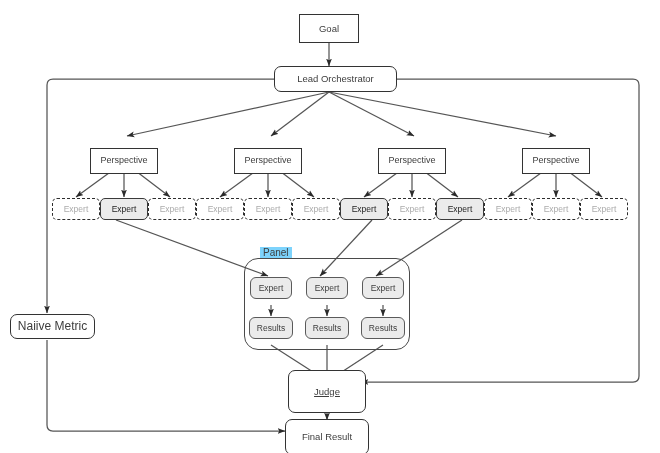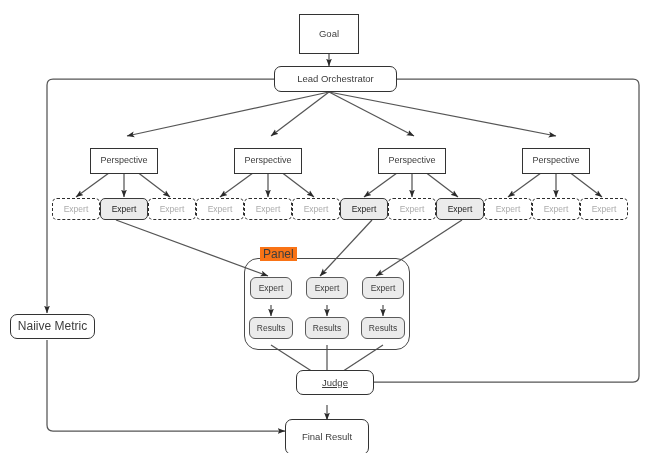--- a/index.html
+++ b/index.html
@@ -80,23 +80,23 @@
     position: absolute;
     z-index: 2;
     box-sizing: border-box;
     border: 1.3px solid #4a4a4a;
     border-radius: 14px;
     background: transparent;
   }
   .panel-label {
     position: absolute;
     z-index: 4;
-    font-size: 12px;
+    font-size: 10px;
     color: #3d3d3d;
-    background: #f97316;
+    background: #7dd3fc;
     padding: 0 3px;
     white-space: nowrap;
   }
 </style>
 </head>
 <body>
 
 <div id="canvas">
 
   <svg class="layer edges" viewBox="0 0 660 453">
@@ -149,21 +149,21 @@
 
       <path d="M383,79 L633,79 Q639,79 639,85 L639,376 Q639,382 633,382 L361,382"></path>
 
       <path d="M47,340 L47,425 Q47,431 53,431 L285,431"></path>
     </g>
   </svg>
 
   <div class="panel-box" style="left:244px; top:258px; width:166px; height:92px;"></div>
   <div class="panel-label" style="left:260px; top:247px;">Panel</div>
 
-  <div class="node n-goal" style="left:299px; top:14px; width:60px; height:40px;">Goal</div>
+  <div class="node n-goal" style="left:299px; top:14px; width:60px; height:29px;">Goal</div>
 
   <div class="node n-rounded" style="left:274px; top:66px; width:123px; height:26px;">Lead Orchestrator</div>
 
   <div class="node n-persp" style="left:90px; top:136px; width:68px; height:26px;">Perspective</div>
   <div class="node n-persp" style="left:234px; top:136px; width:68px; height:26px;">Perspective</div>
   <div class="node n-persp" style="left:378px; top:136px; width:68px; height:26px;">Perspective</div>
   <div class="node n-persp" style="left:522px; top:136px; width:68px; height:26px;">Perspective</div>
 
   <div class="node n-expert-off" style="left:52px; top:198px; width:48px; height:22px;">Expert</div>
   <div class="node n-expert-on" style="left:100px; top:198px; width:48px; height:22px;">Expert</div>
@@ -184,17 +184,17 @@
   <div class="node n-panel-node" style="left:250px; top:277px; width:42px; height:22px;">Expert</div>
   <div class="node n-panel-node" style="left:306px; top:277px; width:42px; height:22px;">Expert</div>
   <div class="node n-panel-node" style="left:362px; top:277px; width:42px; height:22px;">Expert</div>
 
   <div class="node n-panel-node" style="left:249px; top:317px; width:44px; height:22px;">Results</div>
   <div class="node n-panel-node" style="left:305px; top:317px; width:44px; height:22px;">Results</div>
   <div class="node n-panel-node" style="left:361px; top:317px; width:44px; height:22px;">Results</div>
 
   <div class="node n-rounded" style="left:10px; top:314px; width:85px; height:25px; font-size:12px;">Naiive Metric</div>
 
-  <div class="node n-rounded" style="left:296px; top:370px; width:78px; height:25px;text-decoration:underline;">Judge</div>
+  <div class="node n-rounded" style="left:288px; top:370px; width:78px; height:43px;text-decoration:underline;">Judge</div>
 
   <div class="node n-rounded" style="left:285px; top:419px; width:84px; height:36px;">Final Result</div>
 
 </div>
 
 </body></html>

